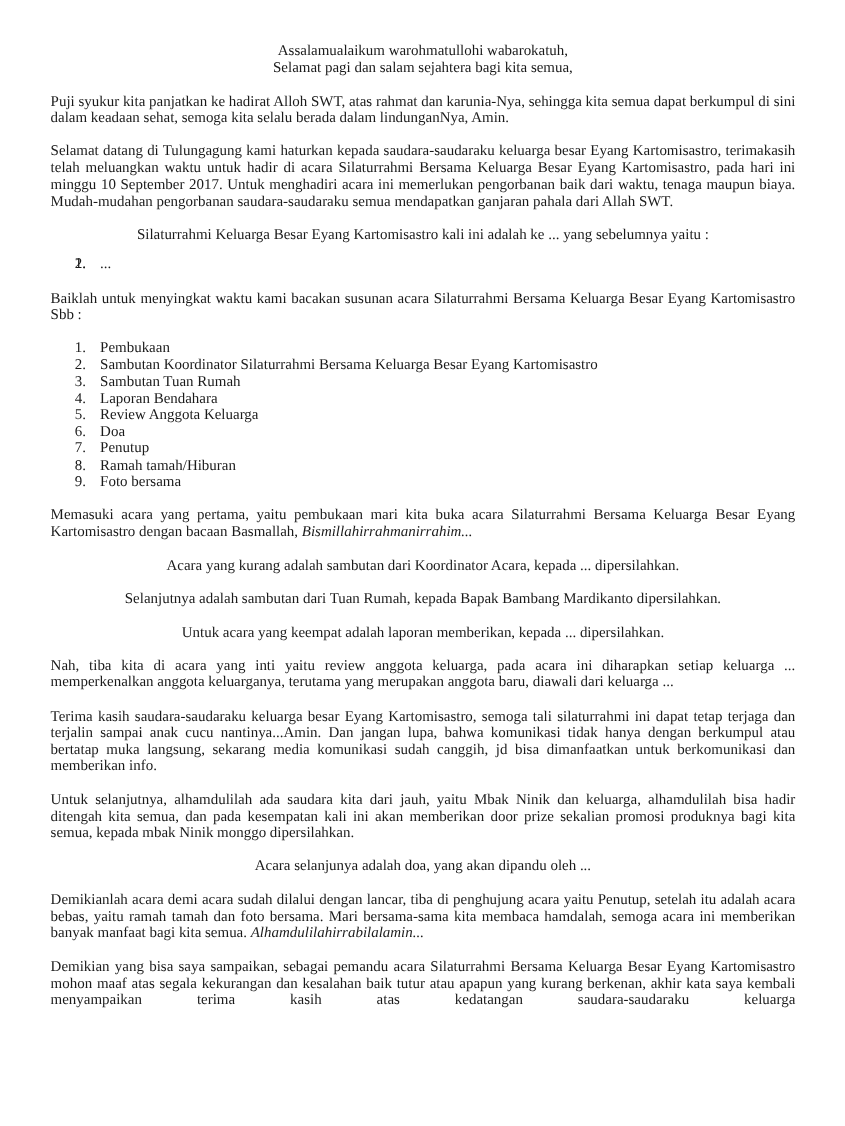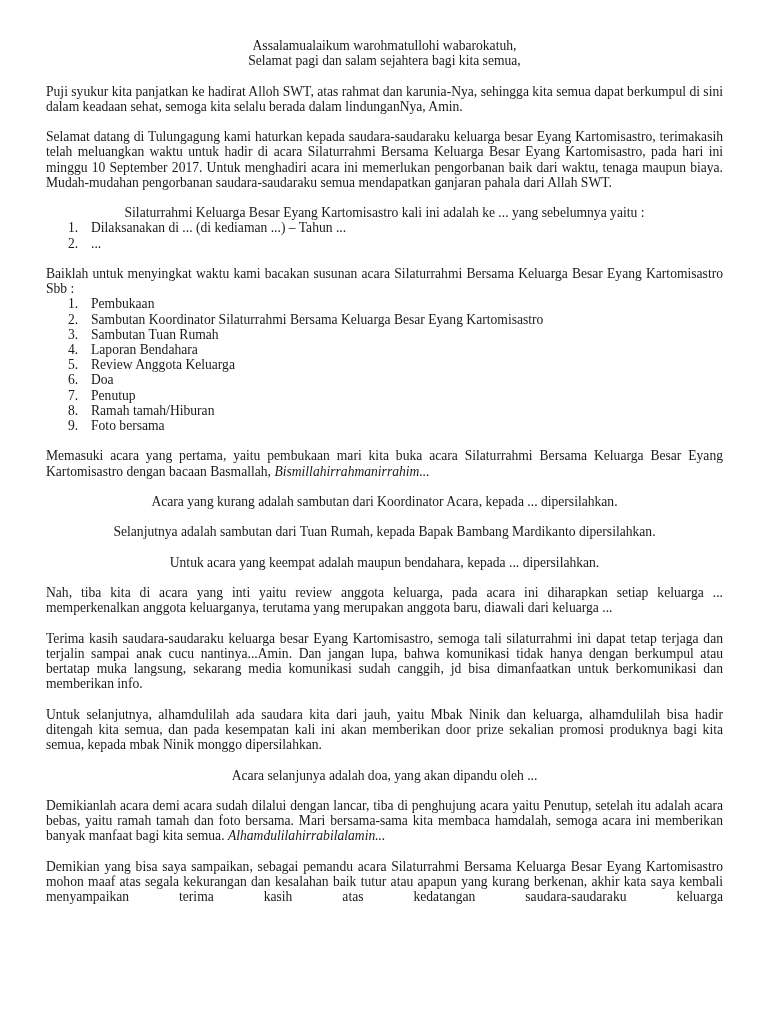--- a/index.html
+++ b/index.html
@@ -28,45 +28,45 @@
 
   <p class="para noj">
     <span class="line">Assalamualaikum warohmatullohi wabarokatuh,</span>
     <span class="line">Selamat pagi dan salam sejahtera bagi kita semua,</span>
   </p>
 
   <p class="para">Puji syukur kita panjatkan ke hadirat Alloh SWT, atas rahmat dan karunia-Nya, sehingga kita semua dapat berkumpul di sini dalam keadaan sehat, semoga kita selalu berada dalam lindunganNya, Amin.</p>
 
   <p class="para"><span>Selamat datang di Tulungagung kami haturkan kepada saudara-saudaraku keluarga besar Eyang Kartomisastro, terimakasih telah meluangkan waktu untuk hadir di acara </span><b>Silaturrahmi Bersama Keluarga Besar Eyang Kartomisastro</b><span>, pada hari ini minggu 10 September 2017. Untuk menghadiri acara ini memerlukan pengorbanan baik dari waktu, tenaga maupun biaya. Mudah-mudahan pengorbanan saudara-saudaraku semua mendapatkan ganjaran pahala dari Allah SWT.</span></p>
 
-  <p class="para noj" style="margin-bottom:0">Silaturrahmi Keluarga Besar Eyang Kartomisastro kali ini adalah ke ... yang sebelumnya yaitu :</p>
+  <p class="para noj" style="margin-bottom:12px">Silaturrahmi Keluarga Besar Eyang Kartomisastro kali ini adalah ke ... yang sebelumnya yaitu :</p>
   <ol class="list">
-    <li><span class="num">1.</span><span>Dilaksanakan di ... (di kediaman ...) – Tahun ...</span></li>
+    <li><span class="num">1.</span></li>
     <li><span class="num">2.</span><span>...</span></li>
   </ol>
 
 
-  <p class="para" style="margin-bottom:0">Baiklah untuk menyingkat waktu kami bacakan susunan acara Silaturrahmi Bersama Keluarga Besar Eyang Kartomisastro Sbb :</p>
+  <p class="para" style="margin-bottom:15px">Baiklah untuk menyingkat waktu kami bacakan susunan acara Silaturrahmi Bersama Keluarga Besar Eyang Kartomisastro Sbb :</p>
   <ol class="list">
     <li><span class="num">1.</span><span>Pembukaan</span></li>
     <li><span class="num">2.</span><span>Sambutan Koordinator Silaturrahmi Bersama Keluarga Besar Eyang Kartomisastro</span></li>
     <li><span class="num">3.</span><span>Sambutan Tuan Rumah</span></li>
     <li><span class="num">4.</span><span>Laporan Bendahara</span></li>
     <li><span class="num">5.</span><span>Review Anggota Keluarga</span></li>
     <li><span class="num">6.</span><span>Doa</span></li>
     <li><span class="num">7.</span><span>Penutup</span></li>
     <li><span class="num">8.</span><span>Ramah tamah/Hiburan</span></li>
     <li><span class="num">9.</span><span>Foto bersama</span></li>
   </ol>
 
   <p class="para"><span>Memasuki acara yang pertama, yaitu pembukaan mari kita buka acara Silaturrahmi Bersama Keluarga Besar Eyang Kartomisastro dengan bacaan Basmallah, </span><i>Bismillahirrahmanirrahim...</i></p>
 
   <p class="para noj">Acara yang kurang adalah sambutan dari Koordinator Acara, kepada ... dipersilahkan.</p>
   <p class="para noj">Selanjutnya adalah sambutan dari Tuan Rumah, kepada Bapak Bambang Mardikanto dipersilahkan.</p>
-  <p class="para noj">Untuk acara yang keempat adalah maupun bendahara, kepada ... dipersilahkan.</p>
+  <p class="para noj">Untuk acara yang keempat adalah laporan memberikan, kepada ... dipersilahkan.</p>
 
   <p class="para">Nah, tiba kita di acara yang inti yaitu review anggota keluarga, pada acara ini diharapkan setiap keluarga ... memperkenalkan anggota keluarganya, terutama yang merupakan anggota baru, diawali dari keluarga ...</p>
   <p class="para">Terima kasih saudara-saudaraku keluarga besar Eyang Kartomisastro, semoga tali silaturrahmi ini dapat tetap terjaga dan terjalin sampai anak cucu nantinya...Amin. Dan jangan lupa, bahwa komunikasi tidak hanya dengan berkumpul atau bertatap muka langsung, sekarang media komunikasi sudah canggih, jd bisa dimanfaatkan untuk berkomunikasi dan memberikan info.</p>
   <p class="para">Untuk selanjutnya, alhamdulilah ada saudara kita dari jauh, yaitu Mbak Ninik dan keluarga, alhamdulilah bisa hadir ditengah kita semua, dan pada kesempatan kali ini akan memberikan door prize sekalian promosi produknya bagi kita semua, kepada mbak Ninik monggo dipersilahkan.</p>
   <p class="para noj">Acara selanjunya adalah doa, yang akan dipandu oleh ...</p>
 
   <p class="para"><span>Demikianlah acara demi acara sudah dilalui dengan lancar, tiba di penghujung acara yaitu Penutup, setelah itu adalah acara bebas, yaitu ramah tamah dan foto bersama. Mari bersama-sama kita membaca hamdalah, semoga acara ini memberikan banyak manfaat bagi kita semua. </span><i>Alhamdulilahirrabilalamin...</i></p>
 
   <p class="para" style="text-align-last: justify;">Demikian yang bisa saya sampaikan, sebagai pemandu acara Silaturrahmi Bersama Keluarga Besar Eyang Kartomisastro mohon maaf atas segala kekurangan dan kesalahan baik tutur atau apapun yang kurang berkenan, akhir kata saya kembali menyampaikan terima kasih atas kedatangan saudara-saudaraku keluarga</p>
 </div>

